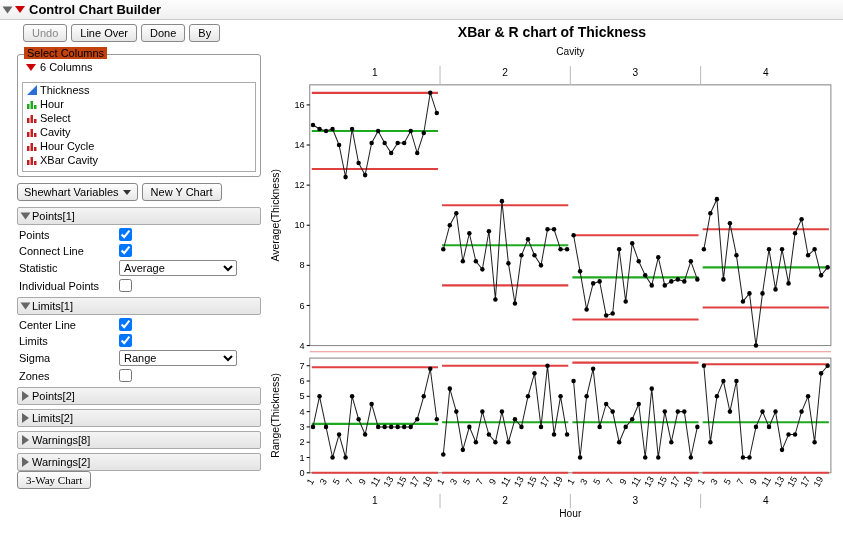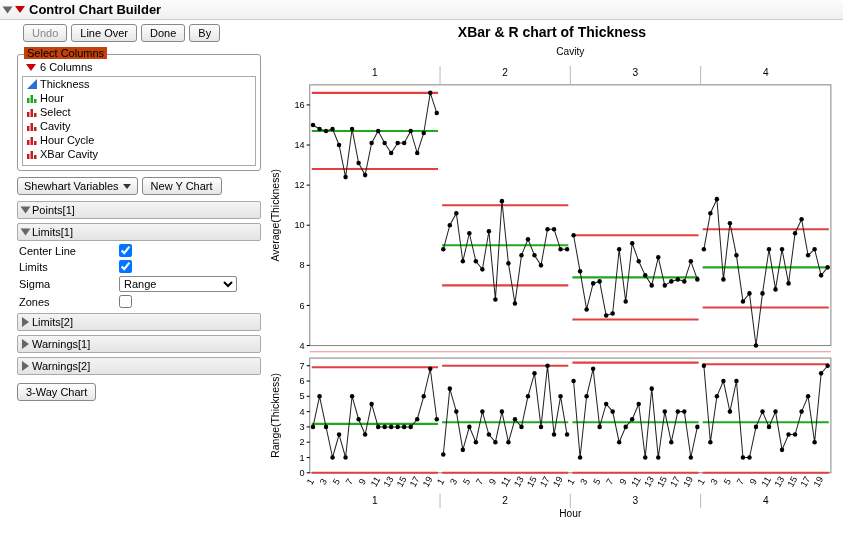--- a/index.html
+++ b/index.html
@@ -11,21 +11,21 @@
   .toolbar { display:flex; padding:4px 6px; gap:4px; }
   .btn { border:1px solid #888; background:linear-gradient(#fefefe,#e6e6e6); border-radius:3px; padding:2px 8px; font-size:11px; cursor:pointer; }
   .btn.dim{color:#888;}
   .main { display:flex; height: calc(100% - 22px); }
   .left { width: 265px; padding: 0 4px 4px 17px; }
   .right { flex:1; position:relative; padding: 0 6px 4px 2px; }
   .chart-title { text-align:center; font-size:14px; font-weight:bold; margin-top:4px;}
   .fieldset { border:1px solid #999; border-radius:3px; margin-top:8px; padding:4px; position:relative;}
   .legend { position:absolute; top:-8px; left:6px; background:#c2410c; padding:0 3px; font-size:11px;}
   .col-head { display:flex; align-items:center; margin:2px 0 2px 4px;}
-  .col-list { border:1px solid #aaa; height:90px; overflow-y:auto; margin-top:3px; background:#fff;}
+  .col-list { border:1px solid #aaa; height:90px; overflow-y:auto; margin-top:9px; background:#fff;}
   .col-item { display:flex; align-items:center; padding:1px 4px; gap:3px; }
   .icon-tri{display:inline-block;width:10px;height:10px;}
   .icon-tri svg{width:10px;height:10px;}
   .icon-bars{display:inline-block;width:10px;height:10px;}
   .icon-bars svg{width:10px;height:10px;}
   .row-btns{display:flex; gap:4px; margin:6px 0;}
   .section-head{display:flex;align-items:center;background:linear-gradient(#f4f4f4,#e4e4e4);border:1px solid #aaa;border-radius:2px;padding:2px 4px;margin-top:4px;cursor:pointer;}
   .section-head .disclose{transform:rotate(90deg);margin-right:3px;}
   .section-head.collapsed .disclose{transform:rotate(0deg);}
   .section-body{padding:3px 2px 1px 2px;}
@@ -128,52 +128,68 @@
         <span>Shewhart Variables</span>
         <span class="tiny-arrow"></span>
       </div>
       <button class="btn">New Y Chart</button>
     </div>
 
     <div class="section-head">
       <span class="disclose"></span>
       <span>Points[1]</span>
     </div>
+    <div class="section-body">
+      <div class="grid">
+        <label>Points</label>
+        <input type="checkbox" checked="" style="">
+        <label>Connect Line</label>
+        <input type="checkbox" checked="" style="">
+        <label>Statistic</label>
+        <select><option>Average</option></select>
+        <label>Individual Points</label>
+        <input type="checkbox" style="">
+      </div>
+    </div>
 
     <div class="section-head">
       <span class="disclose"></span>
       <span>Limits[1]</span>
     </div>
     <div class="section-body">
       <div class="grid">
         <label>Center Line</label>
         <input type="checkbox" checked="" style="">
         <label>Limits</label>
         <input type="checkbox" checked="" style="">
         <label>Sigma</label>
         <select><option>Range</option></select>
         <label>Zones</label>
         <input type="checkbox" style="">
       </div>
     </div>
 
     <div class="section-head collapsed">
       <span class="disclose"></span>
+      <span>Points[2]</span>
+    </div>
+    <div class="section-head collapsed">
+      <span class="disclose"></span>
       <span>Limits[2]</span>
     </div>
     <div class="section-head collapsed">
       <span class="disclose"></span>
-      <span>Warnings[1]</span>
+      <span>Warnings[8]</span>
     </div>
     <div class="section-head collapsed">
       <span class="disclose"></span>
       <span>Warnings[2]</span>
     </div>
 
-    <button class="btn" style="margin-top:8px;">3-Way Chart</button>
+    <button class="btn" style="margin-top:0;font-family:Liberation Serif, serif;">3-Way Chart</button>
   </div>
 
   <div class="right">
     <div class="chart-title">XBar &amp; R chart of Thickness</div>
     <svg class="chart" id="chart-svg" viewBox="0 0 560 490" preserveAspectRatio="none">
         <text x="298" y="14" text-anchor="middle" class="top-hdr">Cavity</text>
         <text x="298" y="457" text-anchor="middle" class="top-hdr">Hour</text>
         <rect x="42" y="43" width="512" height="250" class="plot-border"></rect>
         <rect x="42" y="305" width="512" height="110" class="plot-border"></rect>
         <text x="106" y="35" text-anchor="middle" class="phase-label">1</text>

